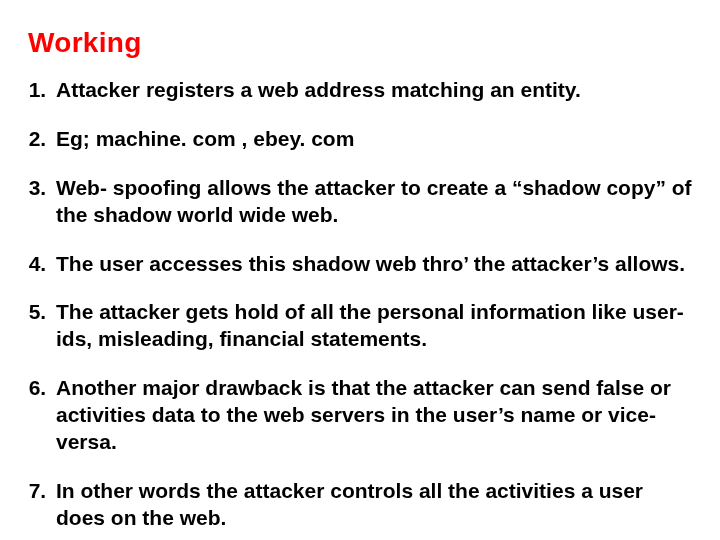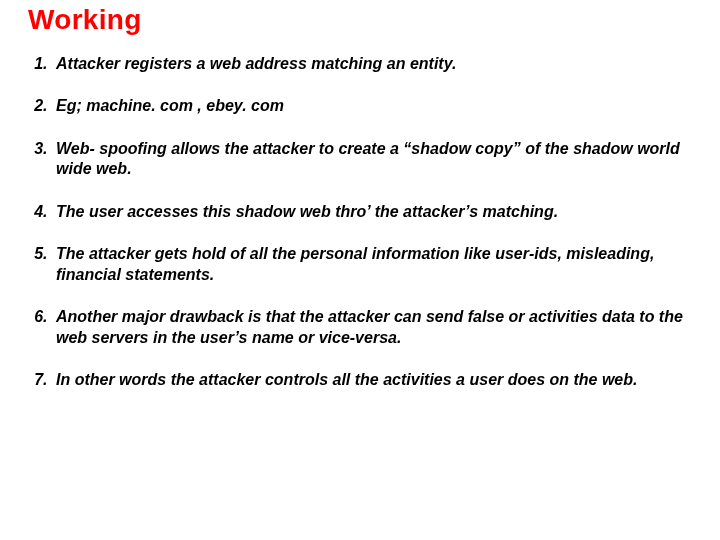--- a/index.html
+++ b/index.html
@@ -6,55 +6,54 @@
     margin: 0;
     padding: 0;
     width: 720px;
     height: 540px;
     background: #ffffff;
     font-family: "Trebuchet MS", "Segoe UI", Verdana, sans-serif;
     color: #000;
   }
   .slide {
     box-sizing: border-box;
-    padding: 4px 28px 20px 28px;
+    padding: 27px 28px 20px 28px;
     width: 720px;
     height: 540px;
   }
   .heading {
     font-size: 28px;
     font-weight: 700;
     color: #ff0000;
     margin: 0 0 18px 0;
     letter-spacing: 0.3px;
   }
   ol.list {
     margin: 0;
     padding: 0 0 0 24px;
     list-style: decimal;
   }
   ol.list li {
-    font-size: 16px;
+    font-size: 21px;
     font-weight: 700;
     line-height: 1.28;
     margin: 0 0 22px 0;
     padding-left: 4px;
-    font-style: italic;
   }
   ol.list li:last-child {
     margin-bottom: 0;
   }
 </style>
 </head>
 <body>
 
 <div class="slide">
   <h1 class="heading">Working</h1>
   <ol class="list">
     <li>Attacker registers a web address matching an entity.</li>
     <li>Eg; machine. com , ebey. com</li>
     <li>Web- spoofing allows the attacker to create a “shadow copy” of the shadow world wide web.</li>
-    <li>The user accesses this shadow web thro’ the attacker’s matching.</li>
+    <li>The user accesses this shadow web thro’ the attacker’s allows.</li>
     <li>The attacker gets hold of all the personal information like user-ids, misleading, financial statements.</li>
     <li>Another major drawback is that the attacker can send false or activities data to the web servers in the user’s name or vice-versa.</li>
     <li>In other words the attacker controls all the activities a user does on the web.</li>
   </ol>
 </div>
 
 </body></html>

